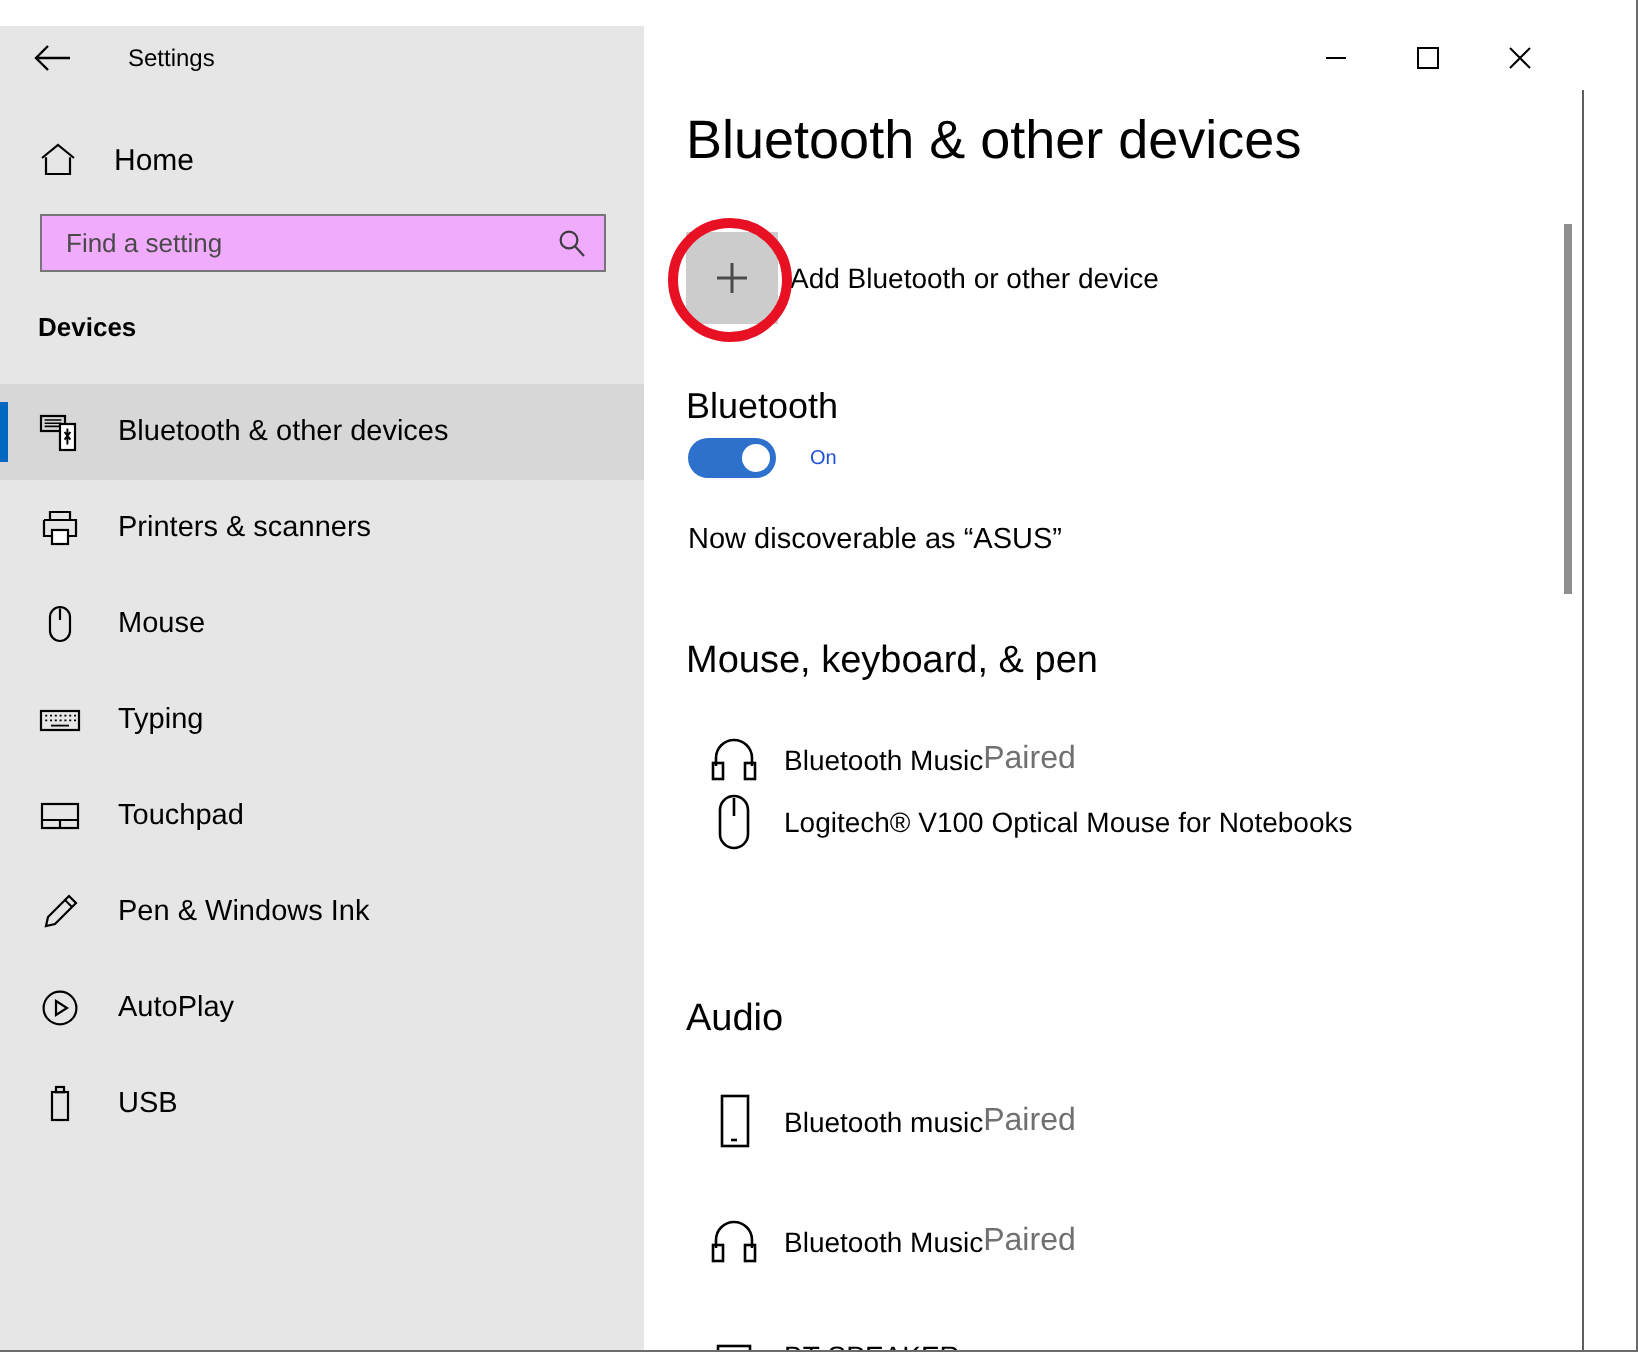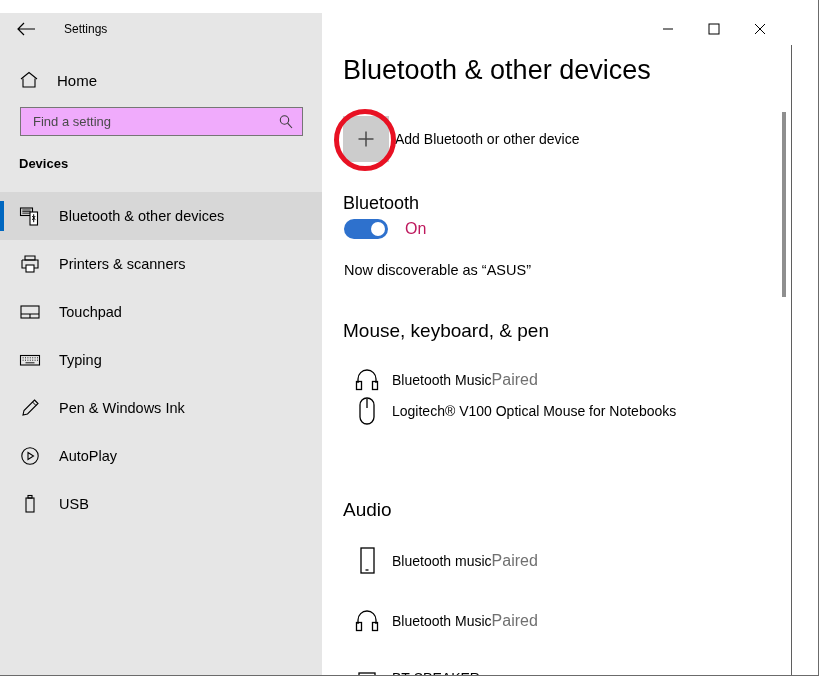--- a/index.html
+++ b/index.html
@@ -231,22 +231,22 @@
   }
   #bt-toggle-knob {
     position: absolute;
     right: 3px; top: 3px;
     width: 14px; height: 14px;
     border-radius: 50%;
     background: #ffffff;
   }
   #bt-toggle-state {
     margin-left: 17px;
-    font-size: 16px;
-    color: #be185d;
+    font-size: 10px;
+    color: #1d4ed8;
   }
   #discoverable-text {
     position: absolute;
     left: 22px; top: 230px;
     font-size: 14.5px;
     color: #000;
   }
   .group-heading {
     position: absolute;
     left: 21px;
@@ -412,43 +412,53 @@
         <span class="nav-icon">
           <svg width="22" height="22" viewBox="0 0 22 22">
             <path d="M6 3 L16 3 L16 7 L6 7 Z" fill="none" stroke="#000" stroke-width="1.1"></path>
             <path d="M3 7 L19 7 L19 15 L15 15 M3 7 L3 15 L7 15" fill="none" stroke="#000" stroke-width="1.1"></path>
             <rect x="7" y="12" width="8" height="7" fill="#fff" stroke="#000" stroke-width="1.1"></rect>
           </svg>
         </span>
         <span class="nav-label">Printers &amp; scanners</span>
       </div>
 
-
-      <div class="nav-item">
-
-        <span class="nav-icon">
-          <svg width="22" height="22" viewBox="0 0 22 22">
-            <rect x="2" y="5" width="18" height="12" fill="none" stroke="#000" stroke-width="1.1"></rect>
-            <path d="M2 13 L20 13 M11 13 L11 17" stroke="#000" stroke-width="1.1"></path>
-          </svg>
-        </span>
-        <span class="nav-label">Touchpad</span>
+      <div class="nav-item">
+
+        <span class="nav-icon">
+          <svg width="22" height="22" viewBox="0 0 22 22">
+            <rect x="6" y="2.5" width="10" height="17" rx="5" fill="none" stroke="#000" stroke-width="1.1"></rect>
+            <path d="M11 3.2 L11 9" stroke="#000" stroke-width="1.1"></path>
+          </svg>
+        </span>
+        <span class="nav-label">Mouse</span>
       </div>
 
       <div class="nav-item">
 
         <span class="nav-icon">
           <svg width="22" height="22" viewBox="0 0 22 22">
             <rect x="1.5" y="6.5" width="19" height="9.5" fill="none" stroke="#000" stroke-width="1.1"></rect>
             <path d="M3.6 8.8 L4.6 8.8 M6 8.8 L7 8.8 M8.4 8.8 L9.4 8.8 M10.8 8.8 L11.8 8.8 M13.2 8.8 L14.2 8.8 M15.6 8.8 L16.6 8.8 M18 8.8 L19 8.8" stroke="#000" stroke-width="0.9"></path>
             <path d="M3.6 11.2 L4.6 11.2 M6 11.2 L7 11.2 M8.4 11.2 L9.4 11.2 M10.8 11.2 L11.8 11.2 M13.2 11.2 L14.2 11.2 M15.6 11.2 L16.6 11.2 M18 11.2 L19 11.2" stroke="#000" stroke-width="0.9"></path>
             <path d="M6.5 13.8 L15.5 13.8" stroke="#000" stroke-width="0.9"></path>
           </svg>
         </span>
         <span class="nav-label">Typing</span>
+      </div>
+
+      <div class="nav-item">
+
+        <span class="nav-icon">
+          <svg width="22" height="22" viewBox="0 0 22 22">
+            <rect x="2" y="5" width="18" height="12" fill="none" stroke="#000" stroke-width="1.1"></rect>
+            <path d="M2 13 L20 13 M11 13 L11 17" stroke="#000" stroke-width="1.1"></path>
+          </svg>
+        </span>
+        <span class="nav-label">Touchpad</span>
       </div>
 
       <div class="nav-item">
 
         <span class="nav-icon">
           <svg width="22" height="22" viewBox="0 0 22 22">
             <path d="M15.5 3 L19 6.5 L8.5 17 L4 18 L5 13.5 Z" fill="none" stroke="#000" stroke-width="1.1"></path>
             <path d="M13.5 5 L17 8.5" stroke="#000" stroke-width="1"></path>
           </svg>
         </span>

